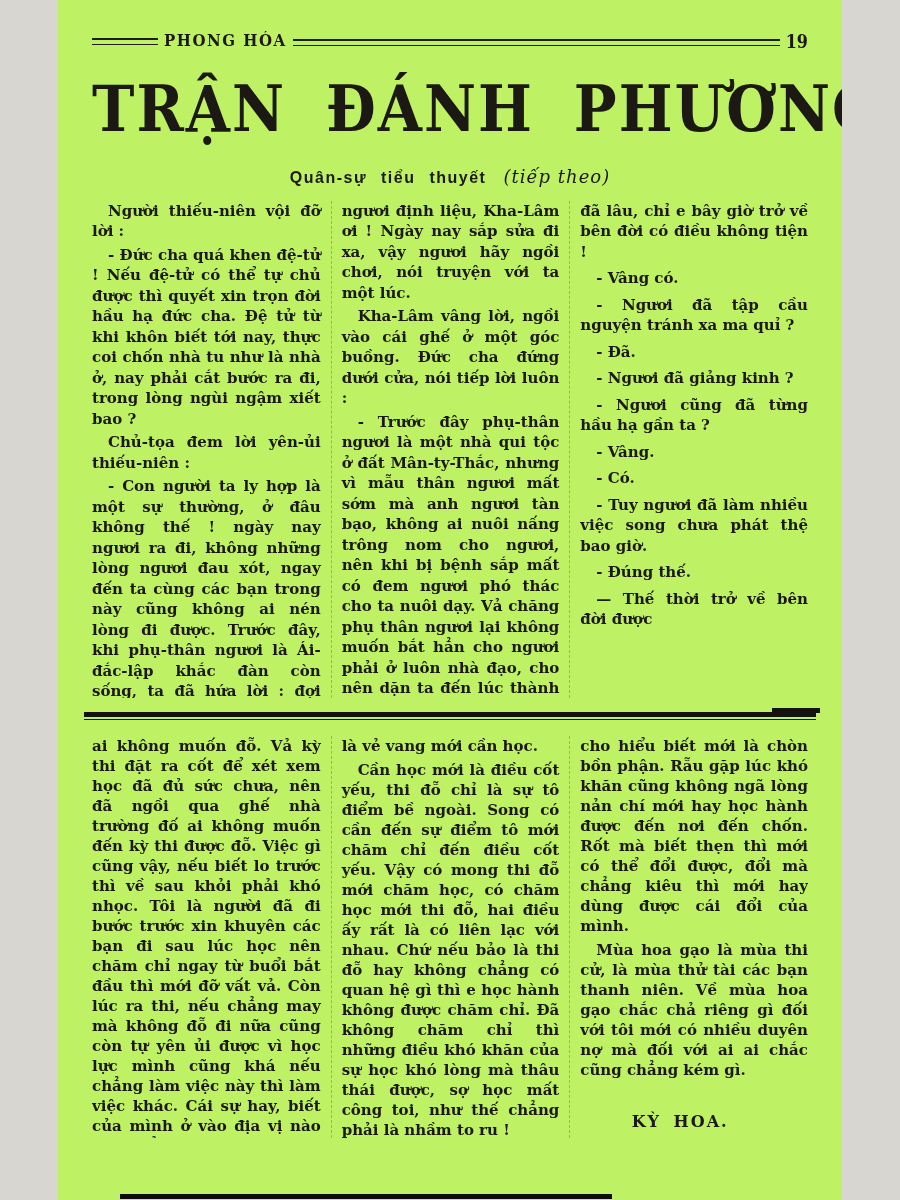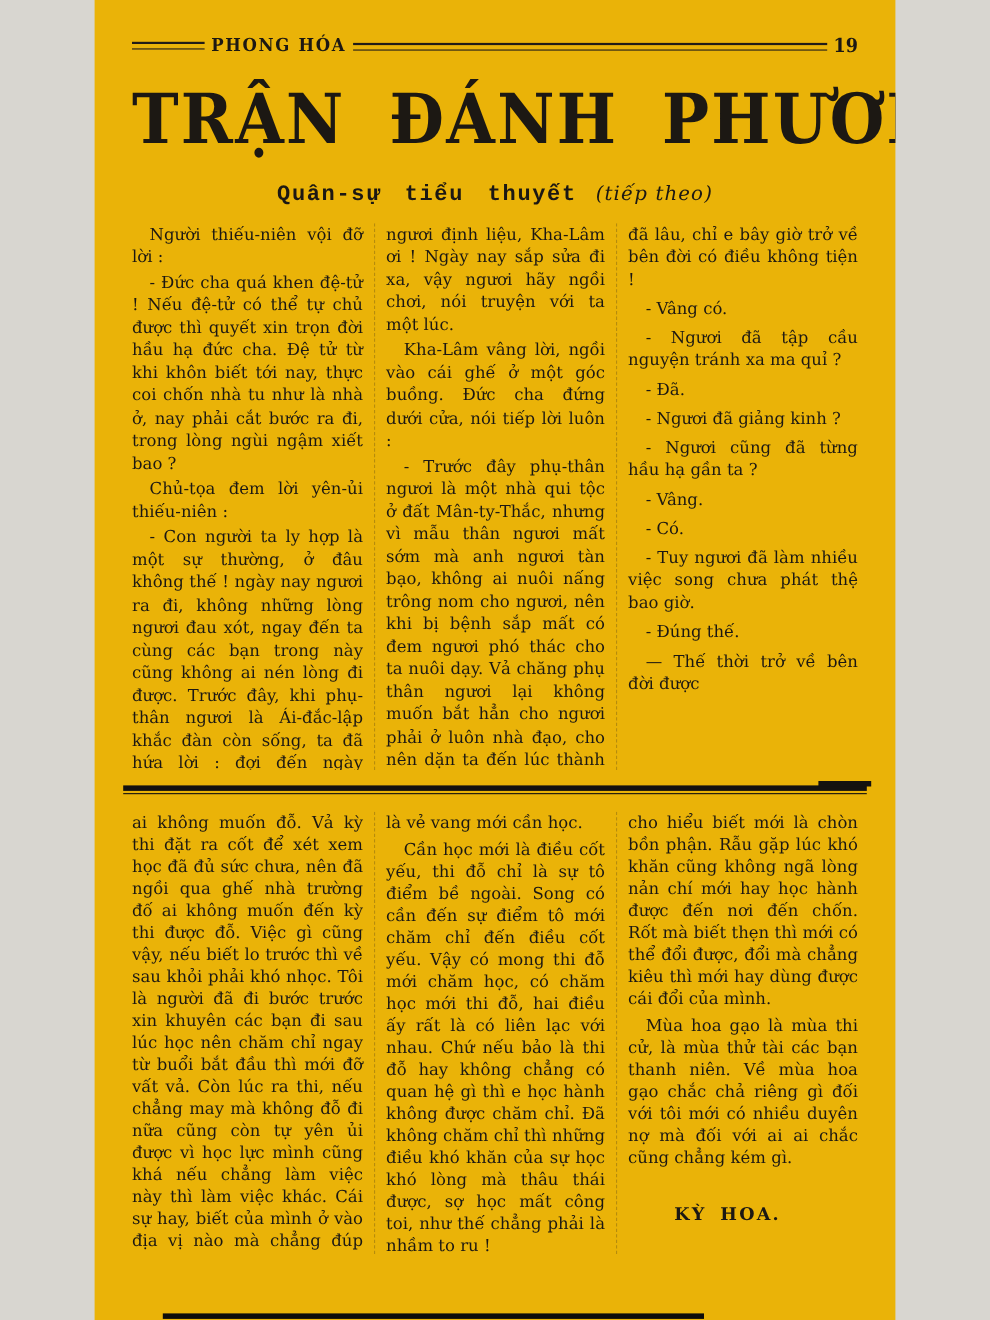--- a/index.html
+++ b/index.html
@@ -1,51 +1,51 @@
 <!DOCTYPE html>
 <html><head>
 <meta charset="utf-8">
 <style>
   html,body{margin:0;padding:0;background:#d8d6d0;}
   .page{
-    position:relative; width:728px; height:1200px; margin:0 auto;
-    background:#eab308; color:#1c1813; overflow:hidden;
+    position:relative; width:784px; height:1200px; margin:0 auto;
+    background:#bef264; color:#1c1813; overflow:hidden;
     font-family:"DejaVu Serif", serif;
     box-sizing:border-box; padding:30px 34px 0 34px;
   }
   
   .masthead-row{display:flex; align-items:center; height:22px;}
   .rule{height:7px; border-top:2px solid #201c18; border-bottom:1px solid #201c18; box-sizing:border-box;}
   .rule.left{width:66px;}
   .rule.right{flex:1; margin-top:3px;}
   .masthead-name{
     font-weight:bold; font-size:15px; letter-spacing:1.5px; white-space:nowrap;
     padding:0 6px; transform:scaleY(1.08);
   }
   .page-number{font-weight:bold; font-size:16px; margin-left:6px; transform:scaleY(1.1);}
   
   .article-title{
     margin:24px 0 0 0; text-align:center; font-weight:bold;
     font-size:57px; line-height:1.05; letter-spacing:2px; word-spacing:18px;
     transform:scaleY(1.1); transform-origin:center top; white-space:nowrap;
   }
   .article-subtitle{margin-top:30px; text-align:center;}
-  .sub-main{font-family:Liberation Mono, monospace; font-weight:bold; font-size:20px; letter-spacing:1.5px; word-spacing:8px;}
+  .sub-main{font-family:Liberation Sans, sans-serif; font-weight:bold; font-size:16px; letter-spacing:1.5px; word-spacing:8px;}
   .sub-note{font-style:italic; font-size:18px; margin-left:12px; letter-spacing:1px;margin-top:24px;}
   
   .columns{display:flex; margin-top:14px; overflow:hidden;}
   .columns.top{height:497px;}
   .columns.bottom{height:402px;}
   .col{width:33.333%; box-sizing:border-box; padding:0 10px; overflow:hidden;}
   .col:first-child{padding-left:0;}
   .col:last-child{padding-right:0;}
   .col + .col{border-left:1px dashed rgba(45,38,30,0.28);}
   .col p{
     margin:0 0 3px 0; text-align:justify; text-indent:16px;
-    font-size:15px; line-height:20.5px; font-weight:400;
+    font-size:15px; line-height:20.5px; font-weight:700;
   }
   .columns.bottom .col p{line-height:20px; margin-bottom:4px;}
   .col p.cont{text-indent:0;}
   .col.dialog p{margin-bottom:6px;}
   
   .section-divider{position:relative; margin:14px -8px 12px -8px; height:10px;}
   .section-divider .bar{height:5px; background:#14110f;}
   .section-divider .bar-thin{height:1px; background:#14110f; margin-top:2px;}
   .section-divider .bar-end{position:absolute; right:-4px; top:-4px; width:48px; height:5px; background:#14110f;}
   

